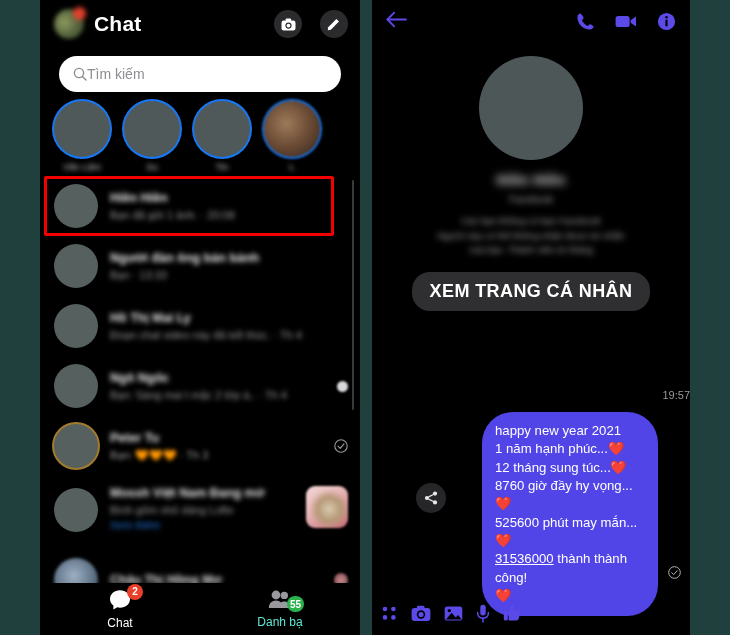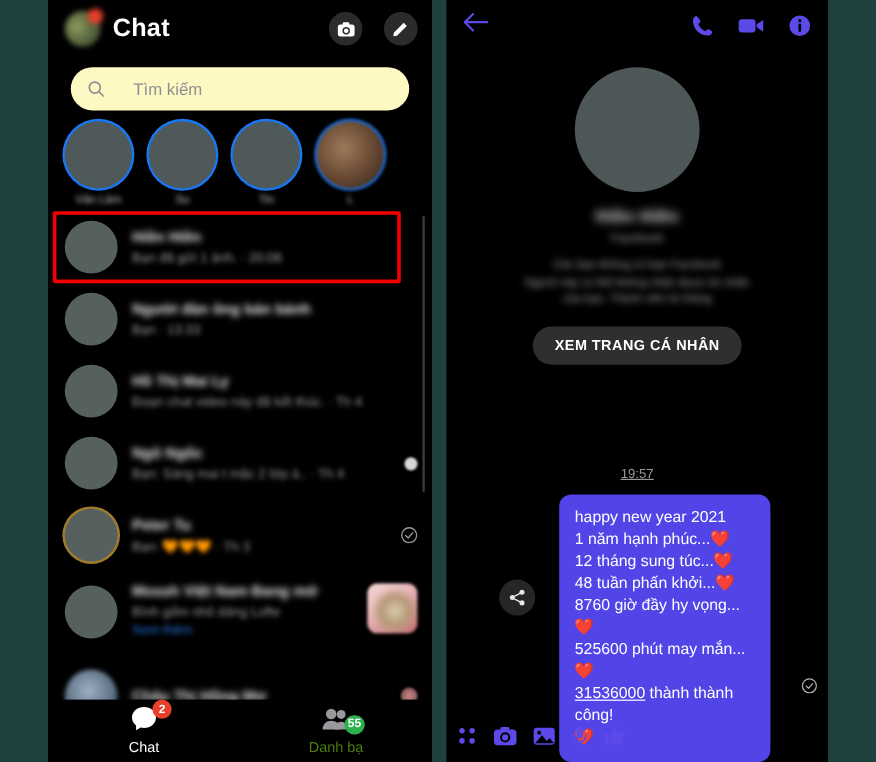--- a/index.html
+++ b/index.html
@@ -36,22 +36,22 @@
   .lp-title { color: #fff; font-size: 21px; font-weight: bold; letter-spacing: .2px; }
   .lp-header-spacer { flex: 1; }
   .round-btn {
     width: 28px; height: 28px; border-radius: 50%; background: #2b2b2d;
     display: flex; align-items: center; justify-content: center; flex: 0 0 auto;
   }
   .round-btn svg { display: block; }
 
   .search-bar {
     position: absolute; top: 56px; left: 19px; right: 19px; height: 36px;
-    background: #fef9c3; border-radius: 18px;
-    display: flex; align-items: center; padding: 0 14px; gap: 24px;
+    background: #ffffff; border-radius: 18px;
+    display: flex; align-items: center; padding: 0 14px; gap: 0;
   }
   .search-text { color: #8e8e93; font-size: 14px; }
 
   
   .stories {
     position: absolute; top: 101px; left: 0; right: 0; height: 70px;
     display: flex; align-items: flex-start; padding-left: 14px; gap: 14px;
   }
   .story { width: 56px; flex: 0 0 auto; text-align: center; }
   .story-circ {
@@ -129,21 +129,21 @@
   .nav-ico-wrap { position: relative; display: inline-block; height: 22px; }
   .nav-badge {
     position: absolute; top: -5px; right: -12px; min-width: 16px; height: 16px;
     border-radius: 8px; font-size: 10px; font-weight: bold; color: #fff;
     display: flex; align-items: center; justify-content: center; padding: 0 3px;
   }
   .nav-badge.red { background: #e8402a; }
   .nav-badge.green { background: #2bb24c; margin-top: 12px; }
   .nav-lbl { font-size: 12px; margin-top: 2px; }
   .nav-lbl.active { color: #fff; }
-  .nav-lbl.idle { color: #4d7c0f; }
+  .nav-lbl.idle { color: #5eead4; }
 
   
   .rp-header {
     position: absolute; top: 0; left: 0; right: 0; height: 42px;
     display: flex; align-items: center; padding: 0 14px 0 14px;
   }
   .rp-header .spacer { flex: 1; }
   .rp-icon { margin-left: 20px; display: flex; align-items: center; }
 
   .rp-profile {
@@ -160,31 +160,31 @@
   }
   .rp-sub {
     margin-top: 6px; font-size: 10px; color: #9a9a9e; filter: blur(3px);
   }
   .rp-desc {
     margin-top: 9px; font-size: 9.5px; line-height: 1.55; color: #a6a6aa;
     text-align: center; filter: blur(3px); width: 270px;
   }
   .rp-profile-btn {
     margin-top: 14px; background: #2f2f31; color: #fff;
-    font-size: 12px; font-weight: bold; letter-spacing: .4px;
+    font-size: 18px; font-weight: bold; letter-spacing: .4px;
     padding: 9px 18px; border-radius: 18px; border: none;
   }
 
   .msg-time {
-    position: absolute; top: 389px; left: 0; right: 0; text-align: center;
-    font-size: 11px; color: #9a9a9e; text-decoration: underline;
+    position: absolute; top: 389px; left: 0; right: 0; text-align: right;
+    font-size: 11px; color: #9a9a9e;
   }
   .bubble {
-    position: absolute; top: 412px; left: 94px; width: 176px;
-    background: #5145e8; border-radius: 10px; padding: 10px 13px 11px 13px;
+    position: absolute; top: 412px; left: 110px; width: 176px;
+    background: #5145e8; border-radius: 31px; padding: 10px 13px 11px 13px;
     color: #fff; font-size: 13.2px; line-height: 1.39;
   }
   .bubble .u { text-decoration: underline; }
   .share-btn {
     position: absolute; top: 483px; left: 44px; width: 30px; height: 30px;
     border-radius: 50%; background: #262628;
     display: flex; align-items: center; justify-content: center;
   }
   .receipt { position: absolute; top: 565px; left: 296px; }
 
@@ -399,21 +399,20 @@
       </div>
       <button class="rp-profile-btn">XEM TRANG CÁ NHÂN</button>
     </div>
 
     <div class="msg-time">19:57</div>
 
     <div class="bubble">
       <div>happy new year 2021</div>
       <div>1 năm hạnh phúc...❤️</div>
       <div>12 tháng sung túc...❤️</div>
-      <div>48 tuần phấn khởi...❤️</div>
       <div>8760 giờ đầy hy vọng...❤️</div>
       <div>525600 phút may mắn...❤️</div>
       <div><span class="u">31536000</span><span> thành thành công!</span></div>
       <div>❤️</div>
     </div>
 
     <div class="share-btn">
       <svg width="14" height="14" viewBox="0 0 14 14">
         <circle cx="11" cy="2.6" r="2.1" fill="#e8e8ea"></circle>
         <circle cx="11" cy="11.4" r="2.1" fill="#e8e8ea"></circle>

